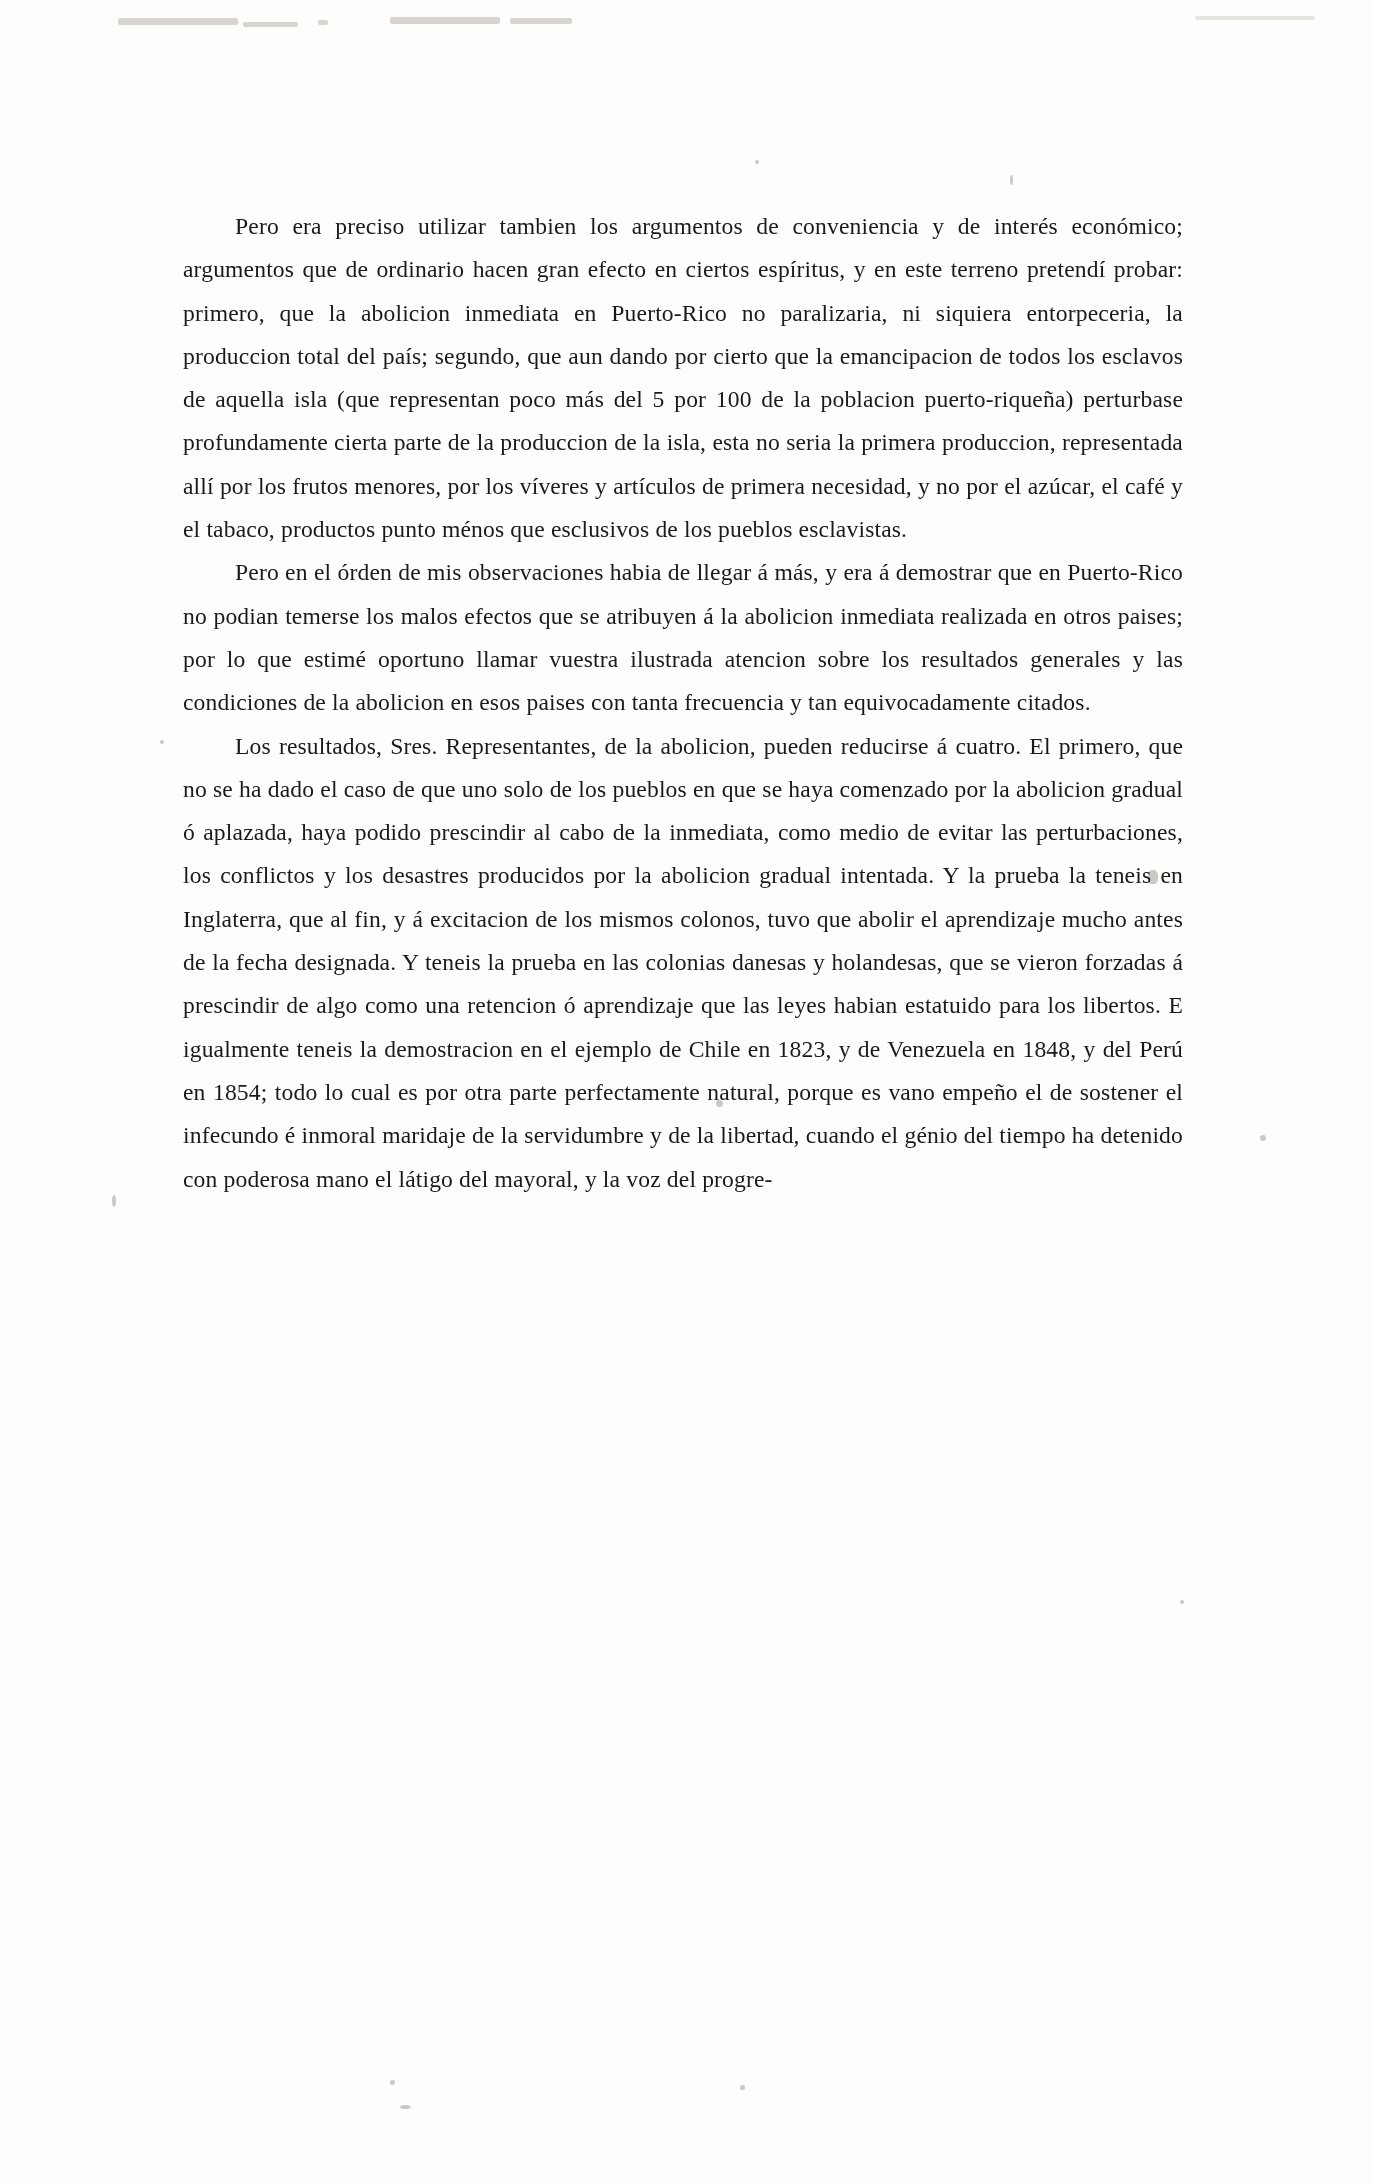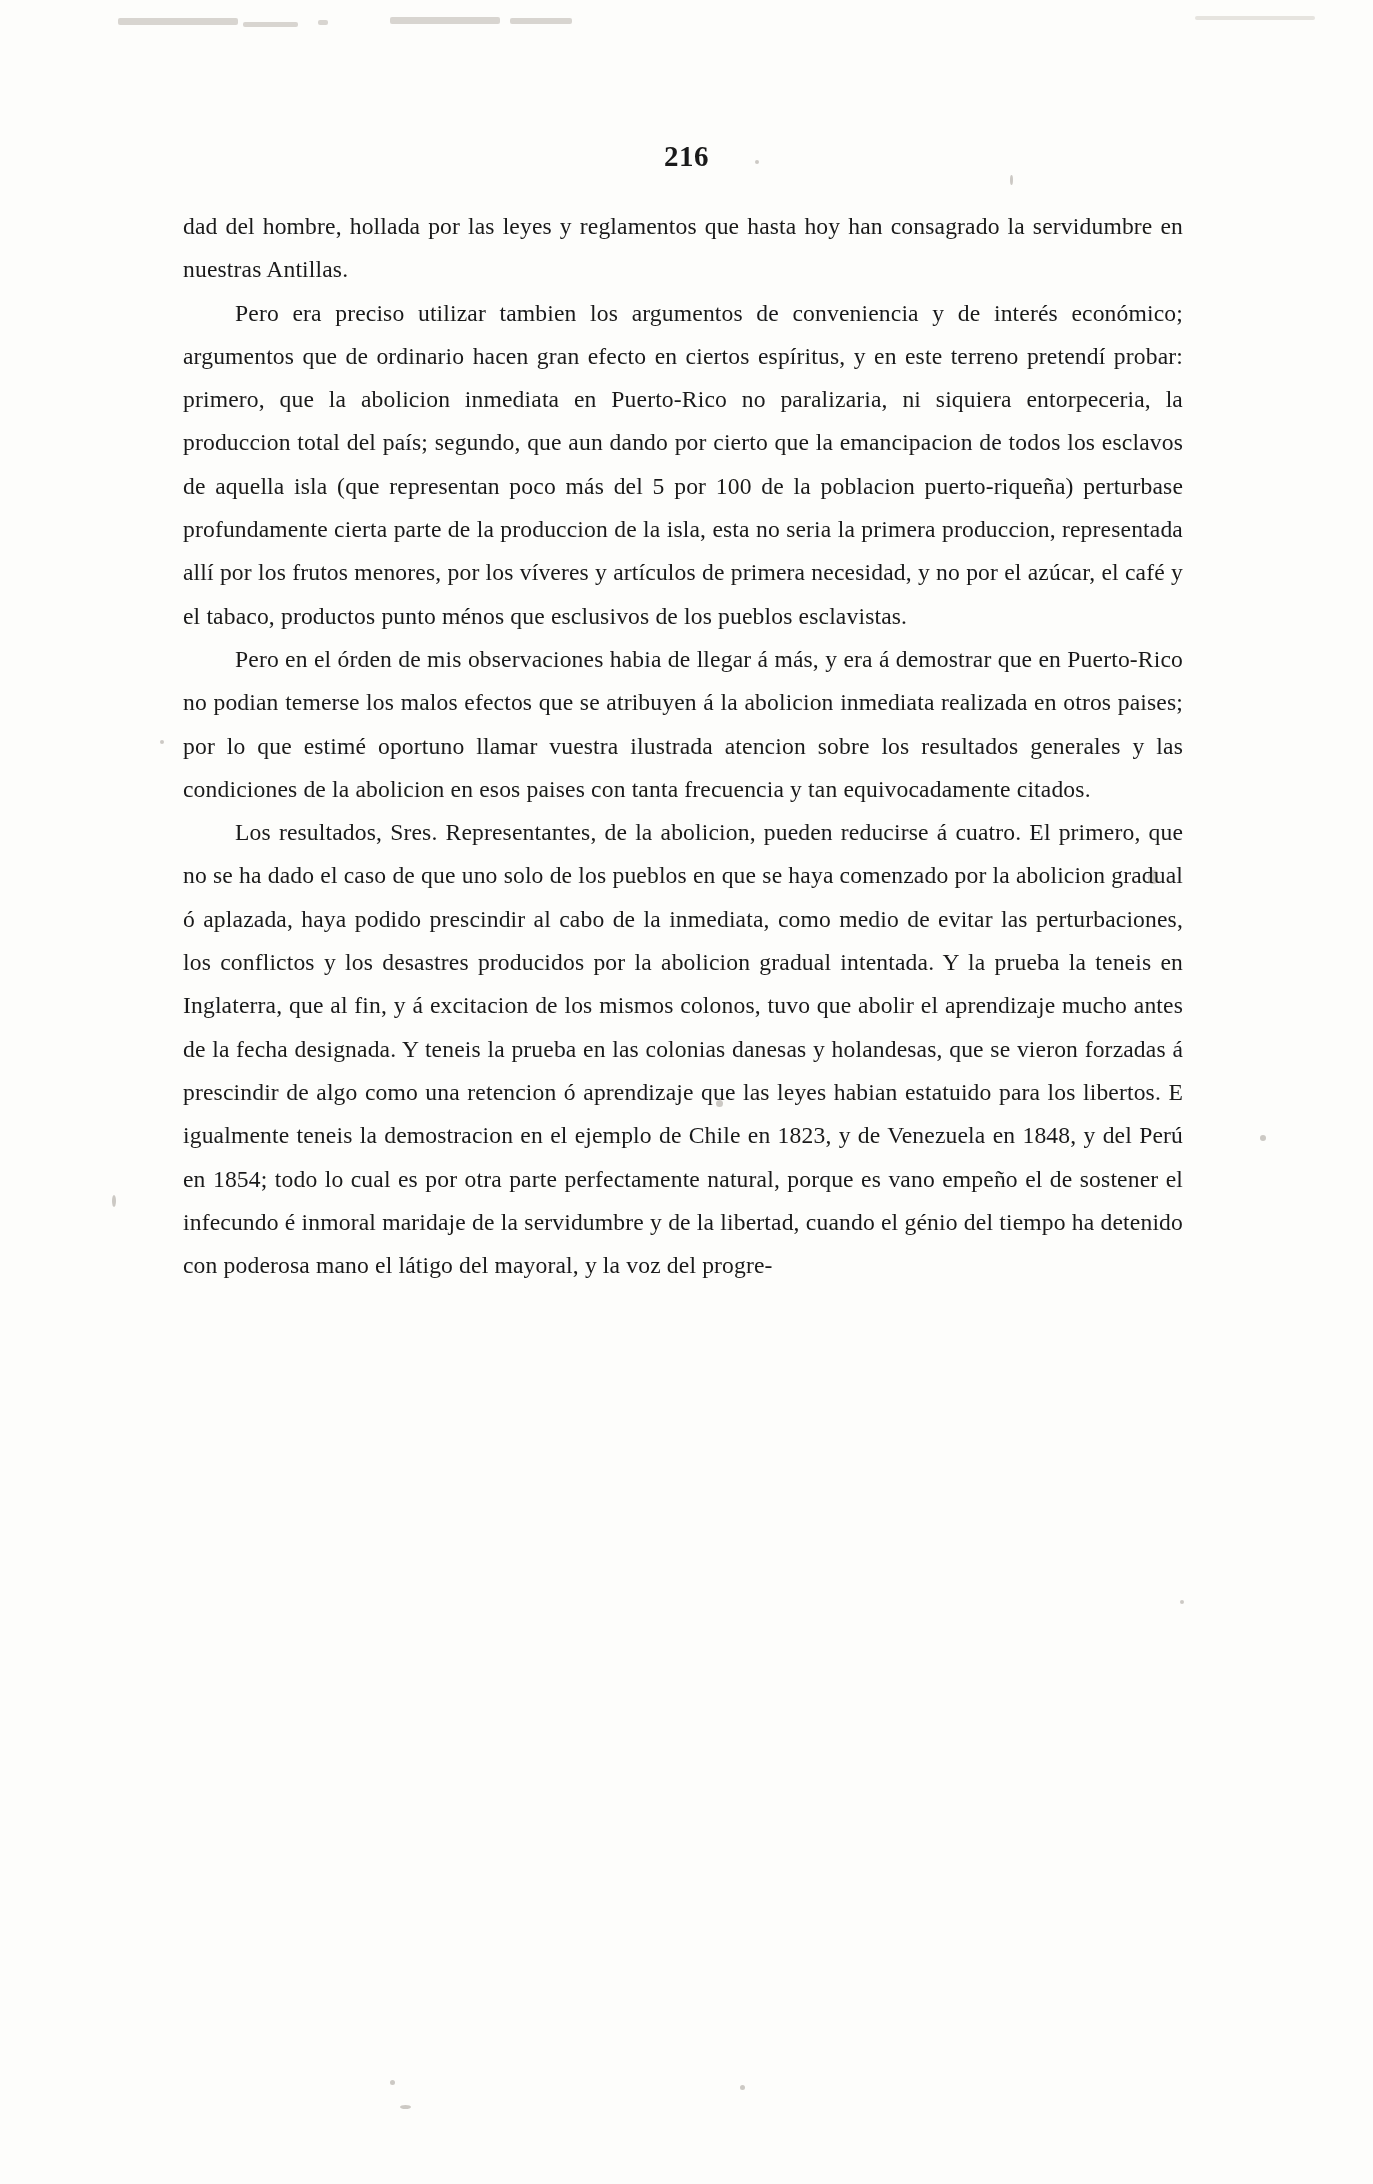--- a/index.html
+++ b/index.html
@@ -89,22 +89,20 @@
   <div class="speck" style="left:160px; top:740px; width:4px; height:4px;"></div>
   <div class="speck" style="left:1148px; top:870px; width:10px; height:14px; border-radius:40%;"></div>
   <div class="speck" style="left:1260px; top:1135px; width:6px; height:6px;"></div>
   <div class="speck" style="left:1180px; top:1600px; width:4px; height:4px;"></div>
   <div class="speck" style="left:112px; top:1195px; width:4px; height:12px;"></div>
   <div class="speck" style="left:716px; top:1100px; width:7px; height:7px;"></div>
   <div class="speck" style="left:390px; top:2080px; width:5px; height:5px;"></div>
   <div class="speck" style="left:740px; top:2085px; width:5px; height:5px;"></div>
   <div class="speck" style="left:400px; top:2105px; width:11px; height:4px;"></div>
 
-  <div class="page-number">216</div>
 
   <div class="body-text" id="body-text">
-      <p><span>dad del hombre, hollada por las leyes y reglamentos que hasta hoy han consagrado la servidumbre en nuestras Antillas.</span></p>
       <p class="indent"><span>Pero era preciso utilizar tambien los argumentos de conveniencia y de interés económico; argumentos que de ordinario hacen gran efecto en ciertos espíritus, y en este terreno pretendí probar: primero, que la abolicion inmediata en Puerto-Rico no paralizaria, ni siquiera entorpeceria, la produccion total del país; segundo, que aun dando por cierto que la emancipacion de todos los esclavos de aquella isla (que representan poco más del 5 por 100 de la poblacion puerto-riqueña) perturbase profundamente cierta parte de la produccion de la isla, esta no seria la primera produccion, representada allí por los </span><span class="ital">frutos menores</span><span>, por los víveres y artículos de primera necesidad, y no por el azúcar, el café y el tabaco, productos punto ménos que esclusivos de los pueblos esclavistas.</span></p>
       <p class="indent"><span>Pero en el órden de mis observaciones habia de llegar á más, y era á demostrar que en Puerto-Rico no podian temerse los malos efectos que se atribuyen á la abolicion inmediata realizada en otros paises; por lo que estimé oportuno llamar vuestra ilustrada atencion sobre los resultados generales y las condiciones de la abolicion en esos paises con tanta frecuencia y tan equivocadamente citados.</span></p>
       <p class="indent"><span>Los resultados, Sres. Representantes, de la abolicion, pueden reducirse á cuatro. El primero, que no se ha dado el caso de que uno solo de los pueblos en que se haya comenzado por la abolicion gradual ó aplazada, haya podido prescindir al cabo de la inmediata, como medio de evitar las perturbaciones, los conflictos y los desastres producidos por la abolicion gradual intentada. Y la prueba la teneis en Inglaterra, que al fin, y á excitacion de los mismos colonos, tuvo que abolir el </span><span class="ital">aprendizaje</span><span> mucho antes de la fecha designada. Y teneis la prueba en las colonias danesas y holandesas, que se vieron forzadas á prescindir de algo como una retencion ó aprendizaje que las leyes habian estatuido para los libertos. E igualmente teneis la demostracion en el ejemplo de Chile en 1823, y de Venezuela en 1848, y del Perú en 1854; todo lo cual es por otra parte perfectamente natural, porque es vano empeño el de sostener el infecundo é inmoral maridaje de la servidumbre y de la libertad, cuando el génio del tiempo ha detenido con poderosa mano el látigo del mayoral, y la voz del progre-</span></p>
     </div>
 
 </div>
 
 </body></html>

